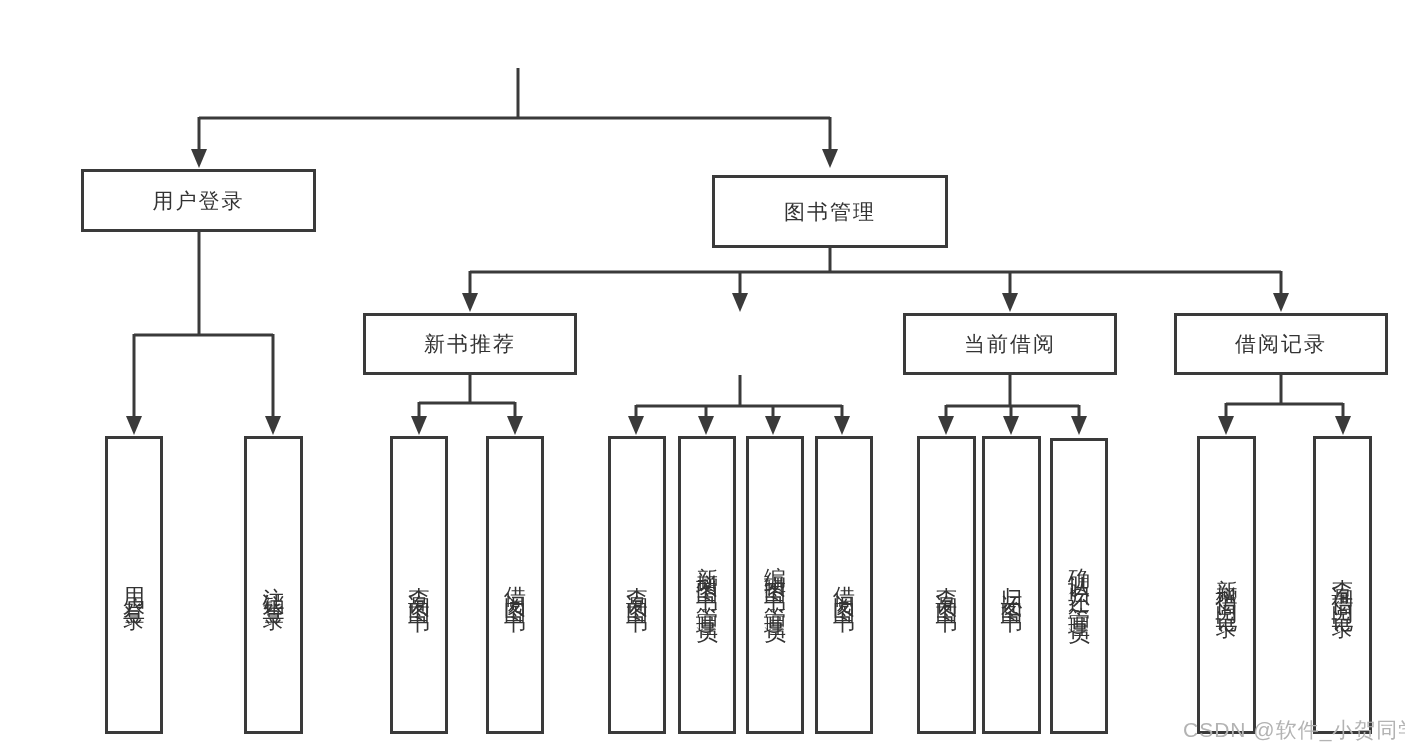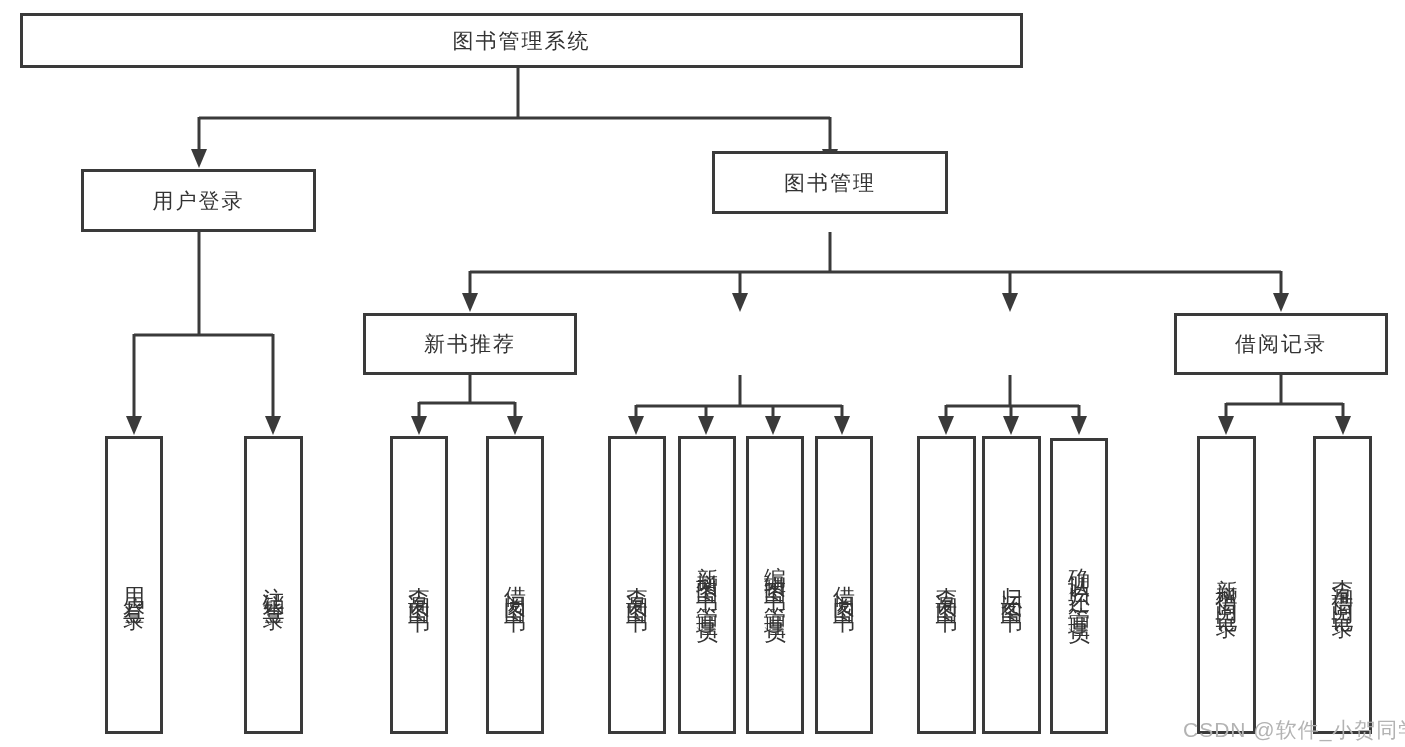--- a/index.html
+++ b/index.html
@@ -104,33 +104,33 @@
       <polygon points="765,416 781,416 773,435"></polygon>
       <polygon points="834,416 850,416 842,435"></polygon>
       <polygon points="938,416 954,416 946,435"></polygon>
       <polygon points="1003,416 1019,416 1011,435"></polygon>
       <polygon points="1071,416 1087,416 1079,435"></polygon>
       <polygon points="1218,416 1234,416 1226,435"></polygon>
       <polygon points="1335,416 1351,416 1343,435"></polygon>
     </g>
   </svg>
 
-  <div class="box" style="left:20px;top:13px;width:1003px;height:55px">
-    <span>图书管理系统</span>
-  </div>
 
   <div class="box" style="left:81px;top:169px;width:235px;height:63px">
     <span>用户登录</span>
   </div>
-  <div class="box" style="left:712px;top:151px;width:236px;height:63px">
+  <div class="box" style="left:712px;top:175px;width:236px;height:73px">
     <span>图书管理</span>
   </div>
 
   <div class="box" style="left:363px;top:313px;width:214px;height:62px">
     <span>新书推荐</span>
+  </div>
+  <div class="box" style="left:903px;top:313px;width:214px;height:62px">
+    <span>当前借阅</span>
   </div>
   <div class="box" style="left:1174px;top:313px;width:214px;height:62px">
     <span>借阅记录</span>
   </div>
 
   <div class="box leaf" style="left:105px;top:436px;width:58px;height:298px">
     <span>用户登录</span>
   </div>
   <div class="box leaf" style="left:244px;top:436px;width:59px;height:298px">
     <span>注销登录</span>

